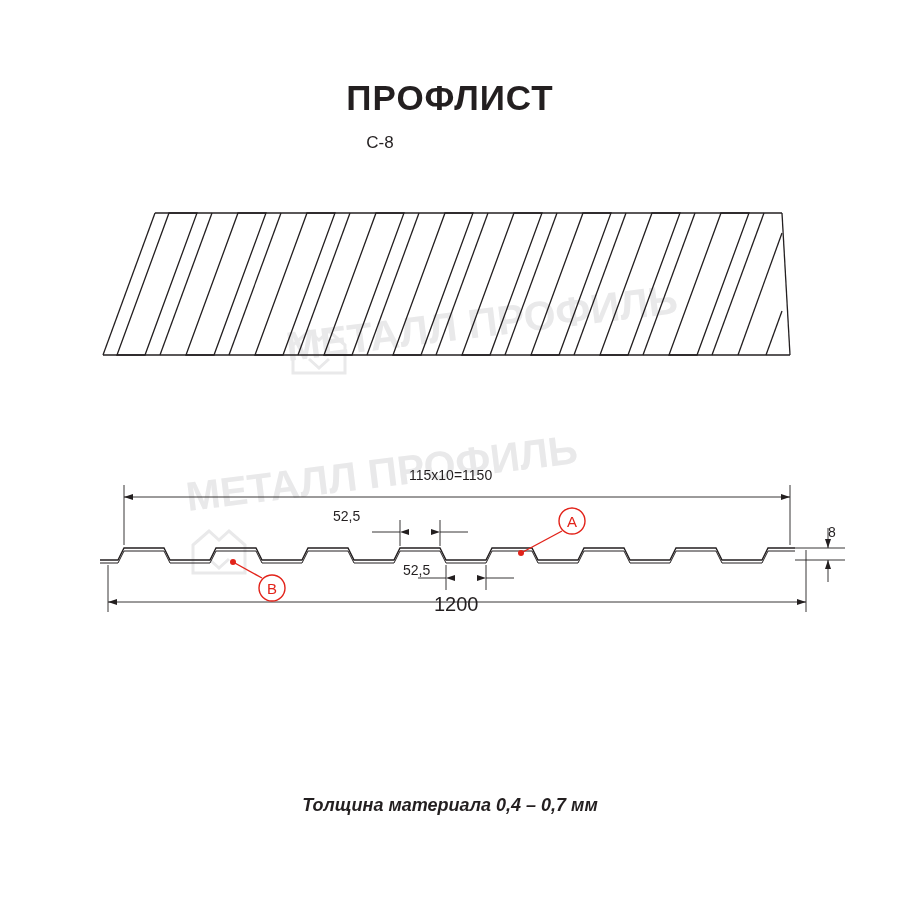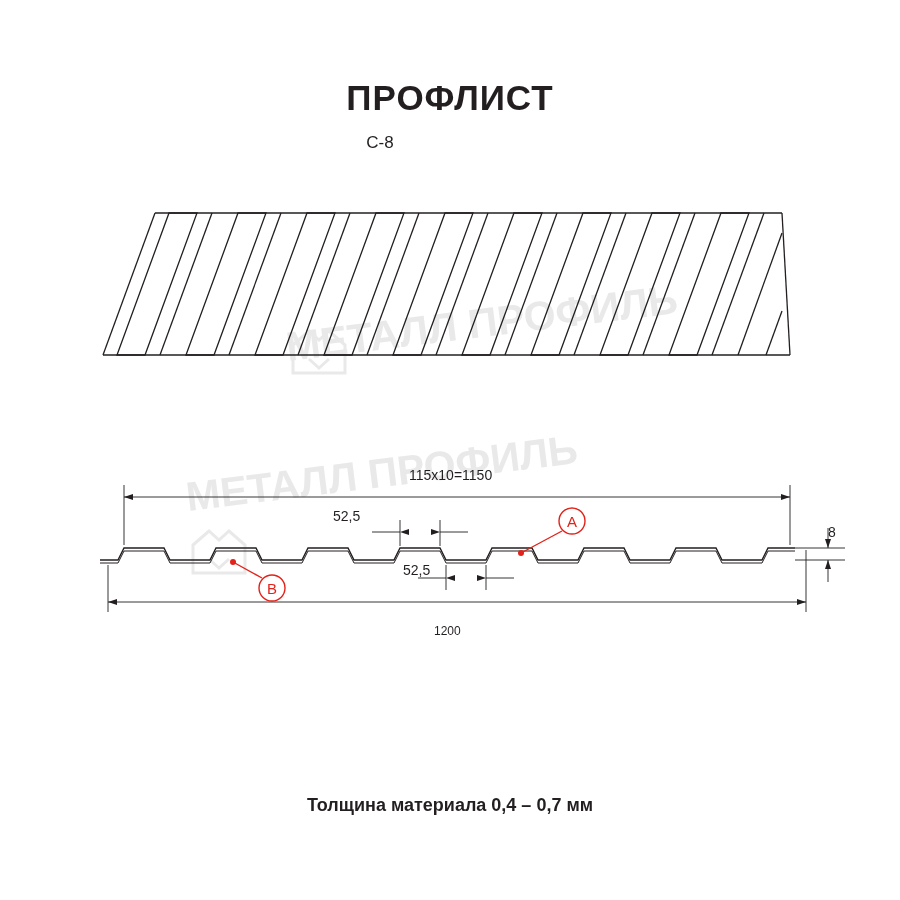--- a/index.html
+++ b/index.html
@@ -41,20 +41,21 @@
   }
   .footer {
     position: absolute;
     top: 795px;
     left: 0;
     width: 900px;
     text-align: center;
     font-size: 18px;
     font-weight: bold;
     color: #231f20;
+    font-style: italic;
   }
   .svg-layer {
     position: absolute;
     top: 0;
     left: 0;
   }
   .wm {
     position: absolute;
     font-family: "Liberation Sans", sans-serif;
     font-weight: bold;
@@ -216,20 +217,20 @@
     <g stroke="#e2231a" stroke-width="1.4" fill="none">
       <circle cx="272" cy="588" r="13"></circle>
       <path d="M262 578 L233 562"></path>
       <circle cx="233" cy="562" r="3" fill="#e2231a" stroke="none"></circle>
     </g>
   </svg>
 
   <div class="dim-label" style="left:409px; top:467px;">115х10=1150</div>
   <div class="dim-label" style="left:333px; top:508px;">52,5</div>
   <div class="dim-label" style="left:403px; top:562px;">52,5</div>
-  <div class="dim-label" style="left:434px; top:624px; font-size:12px;">1200</div>
+  <div class="dim-label" style="left:434px; top:593px; font-size:20px;">1200</div>
   <div class="dim-label" style="left:828px; top:524px;">8</div>
 
   <div class="balloon-label" style="left:567px; top:513px;">A</div>
   <div class="balloon-label" style="left:267px; top:580px;">B</div>
 
   <div class="footer">Толщина материала 0,4 – 0,7 мм</div>
 </div>
 
 </body></html>

